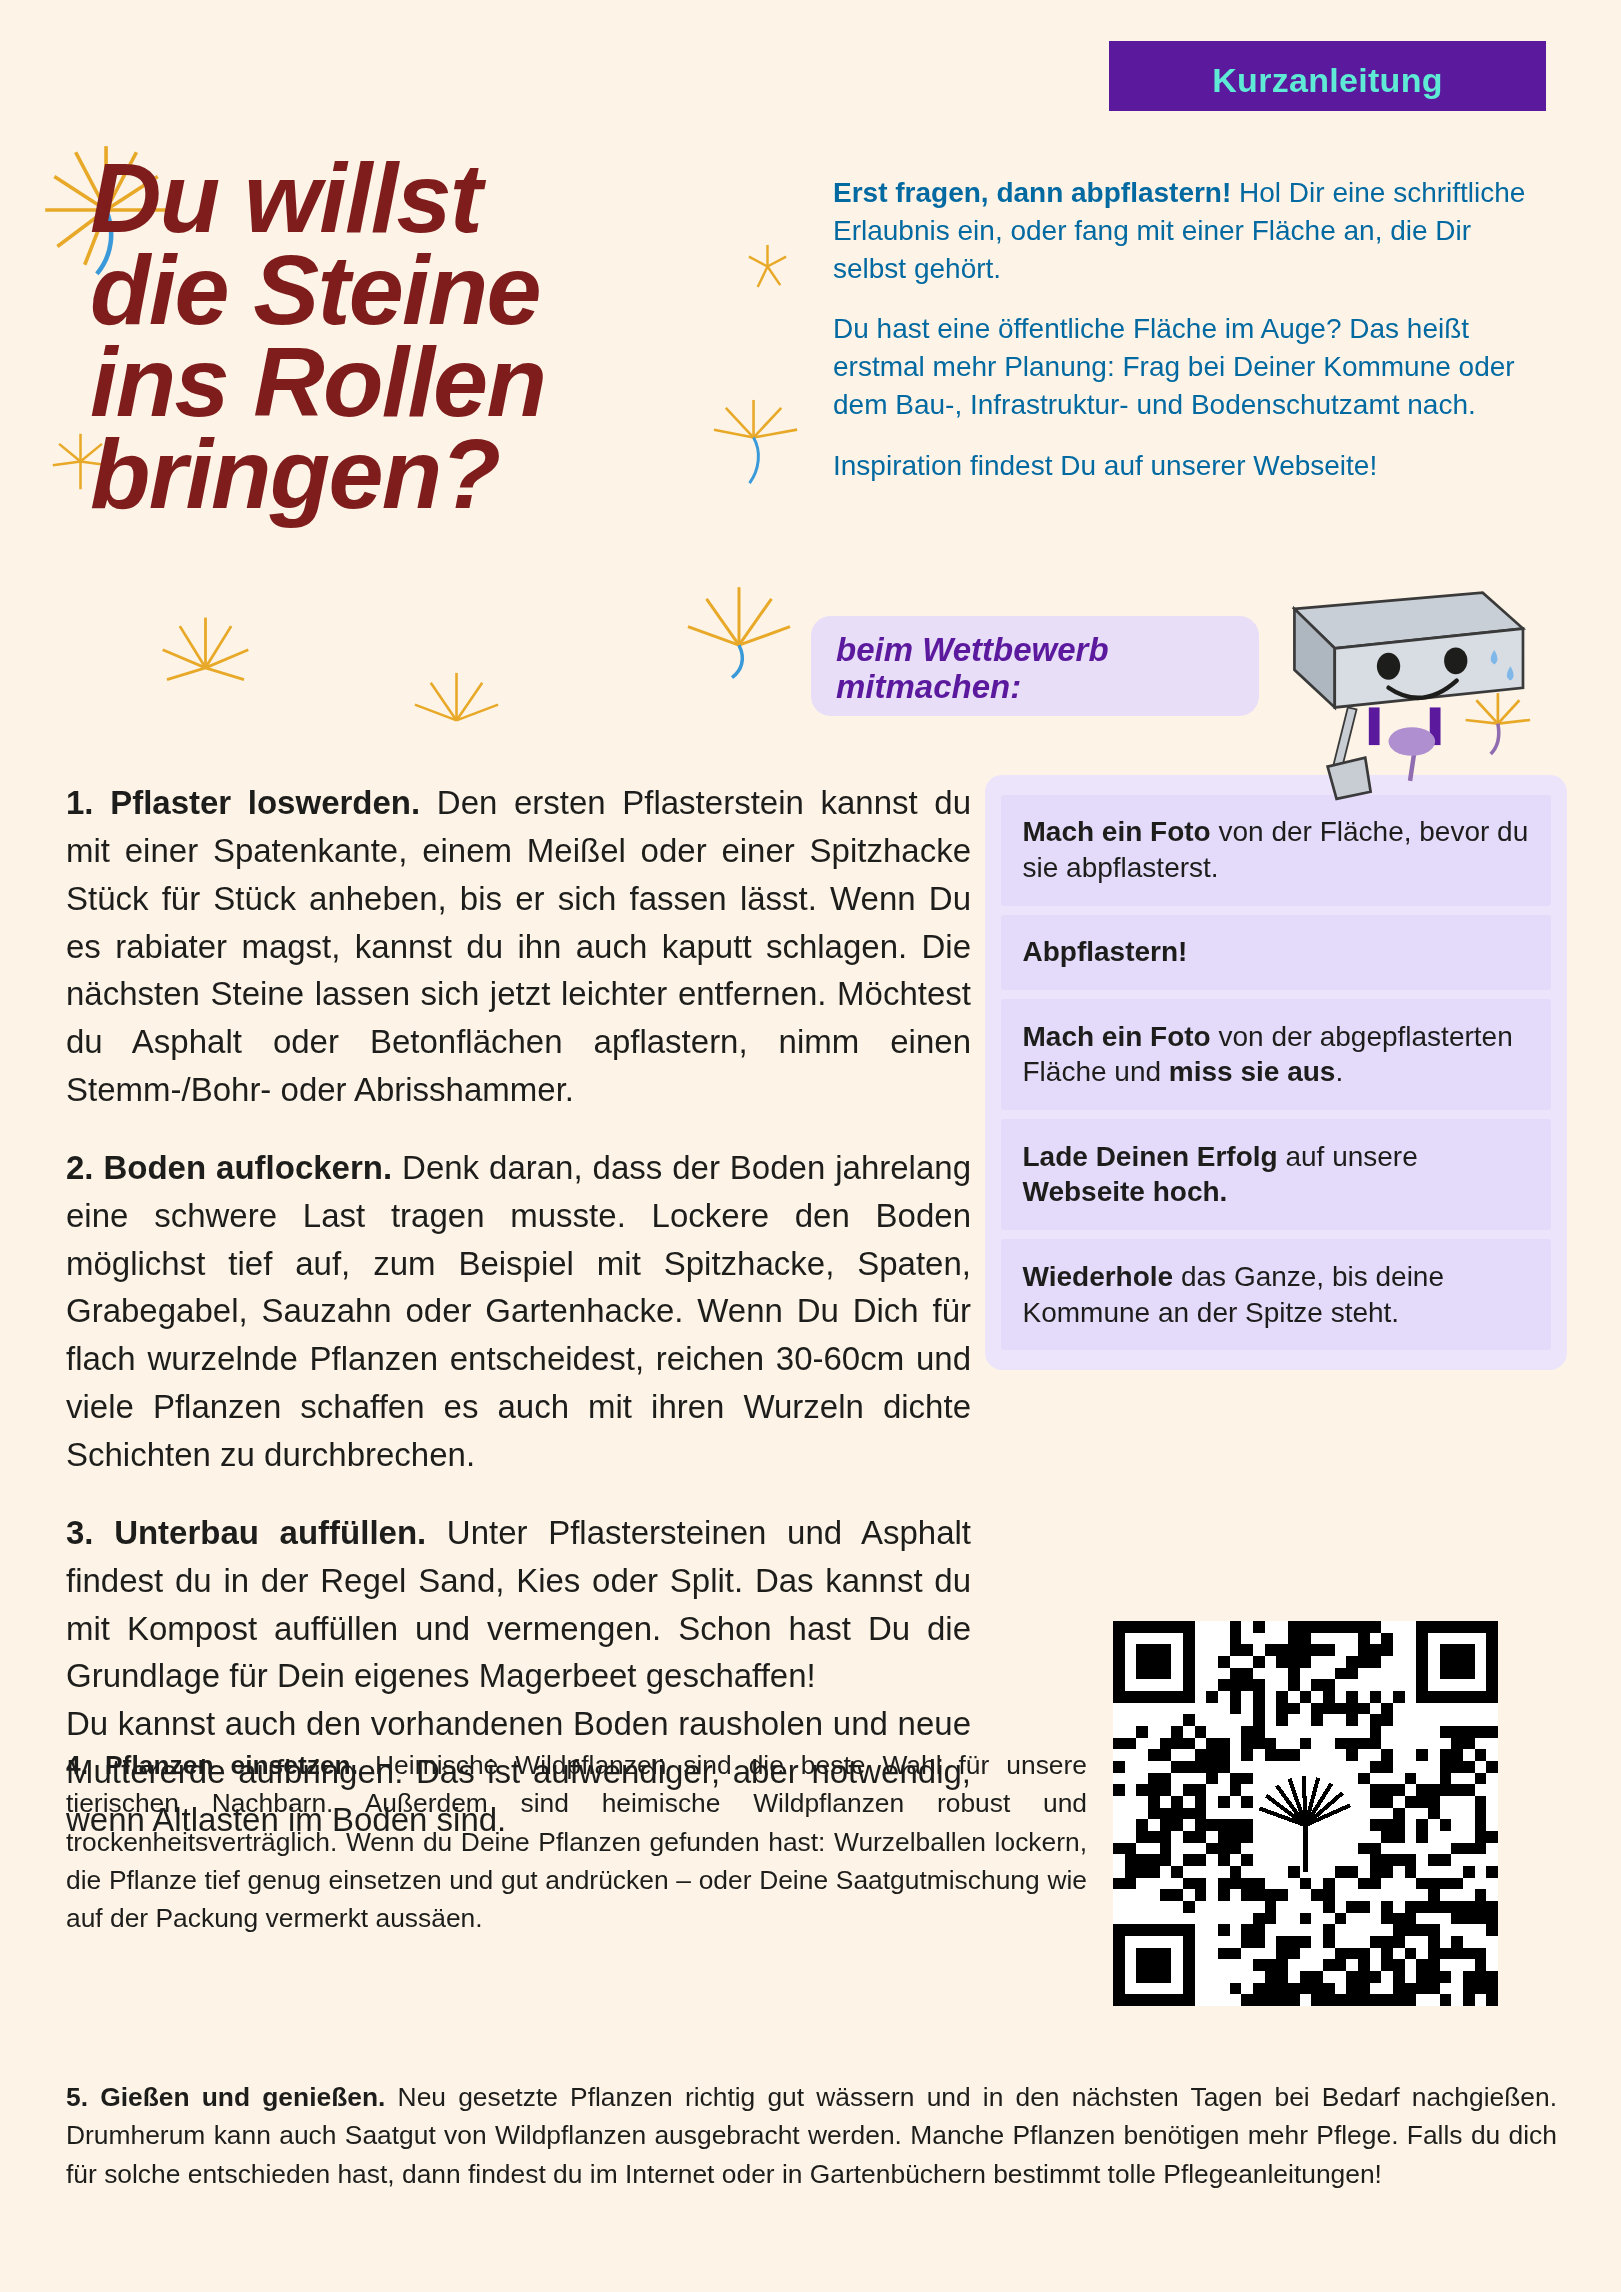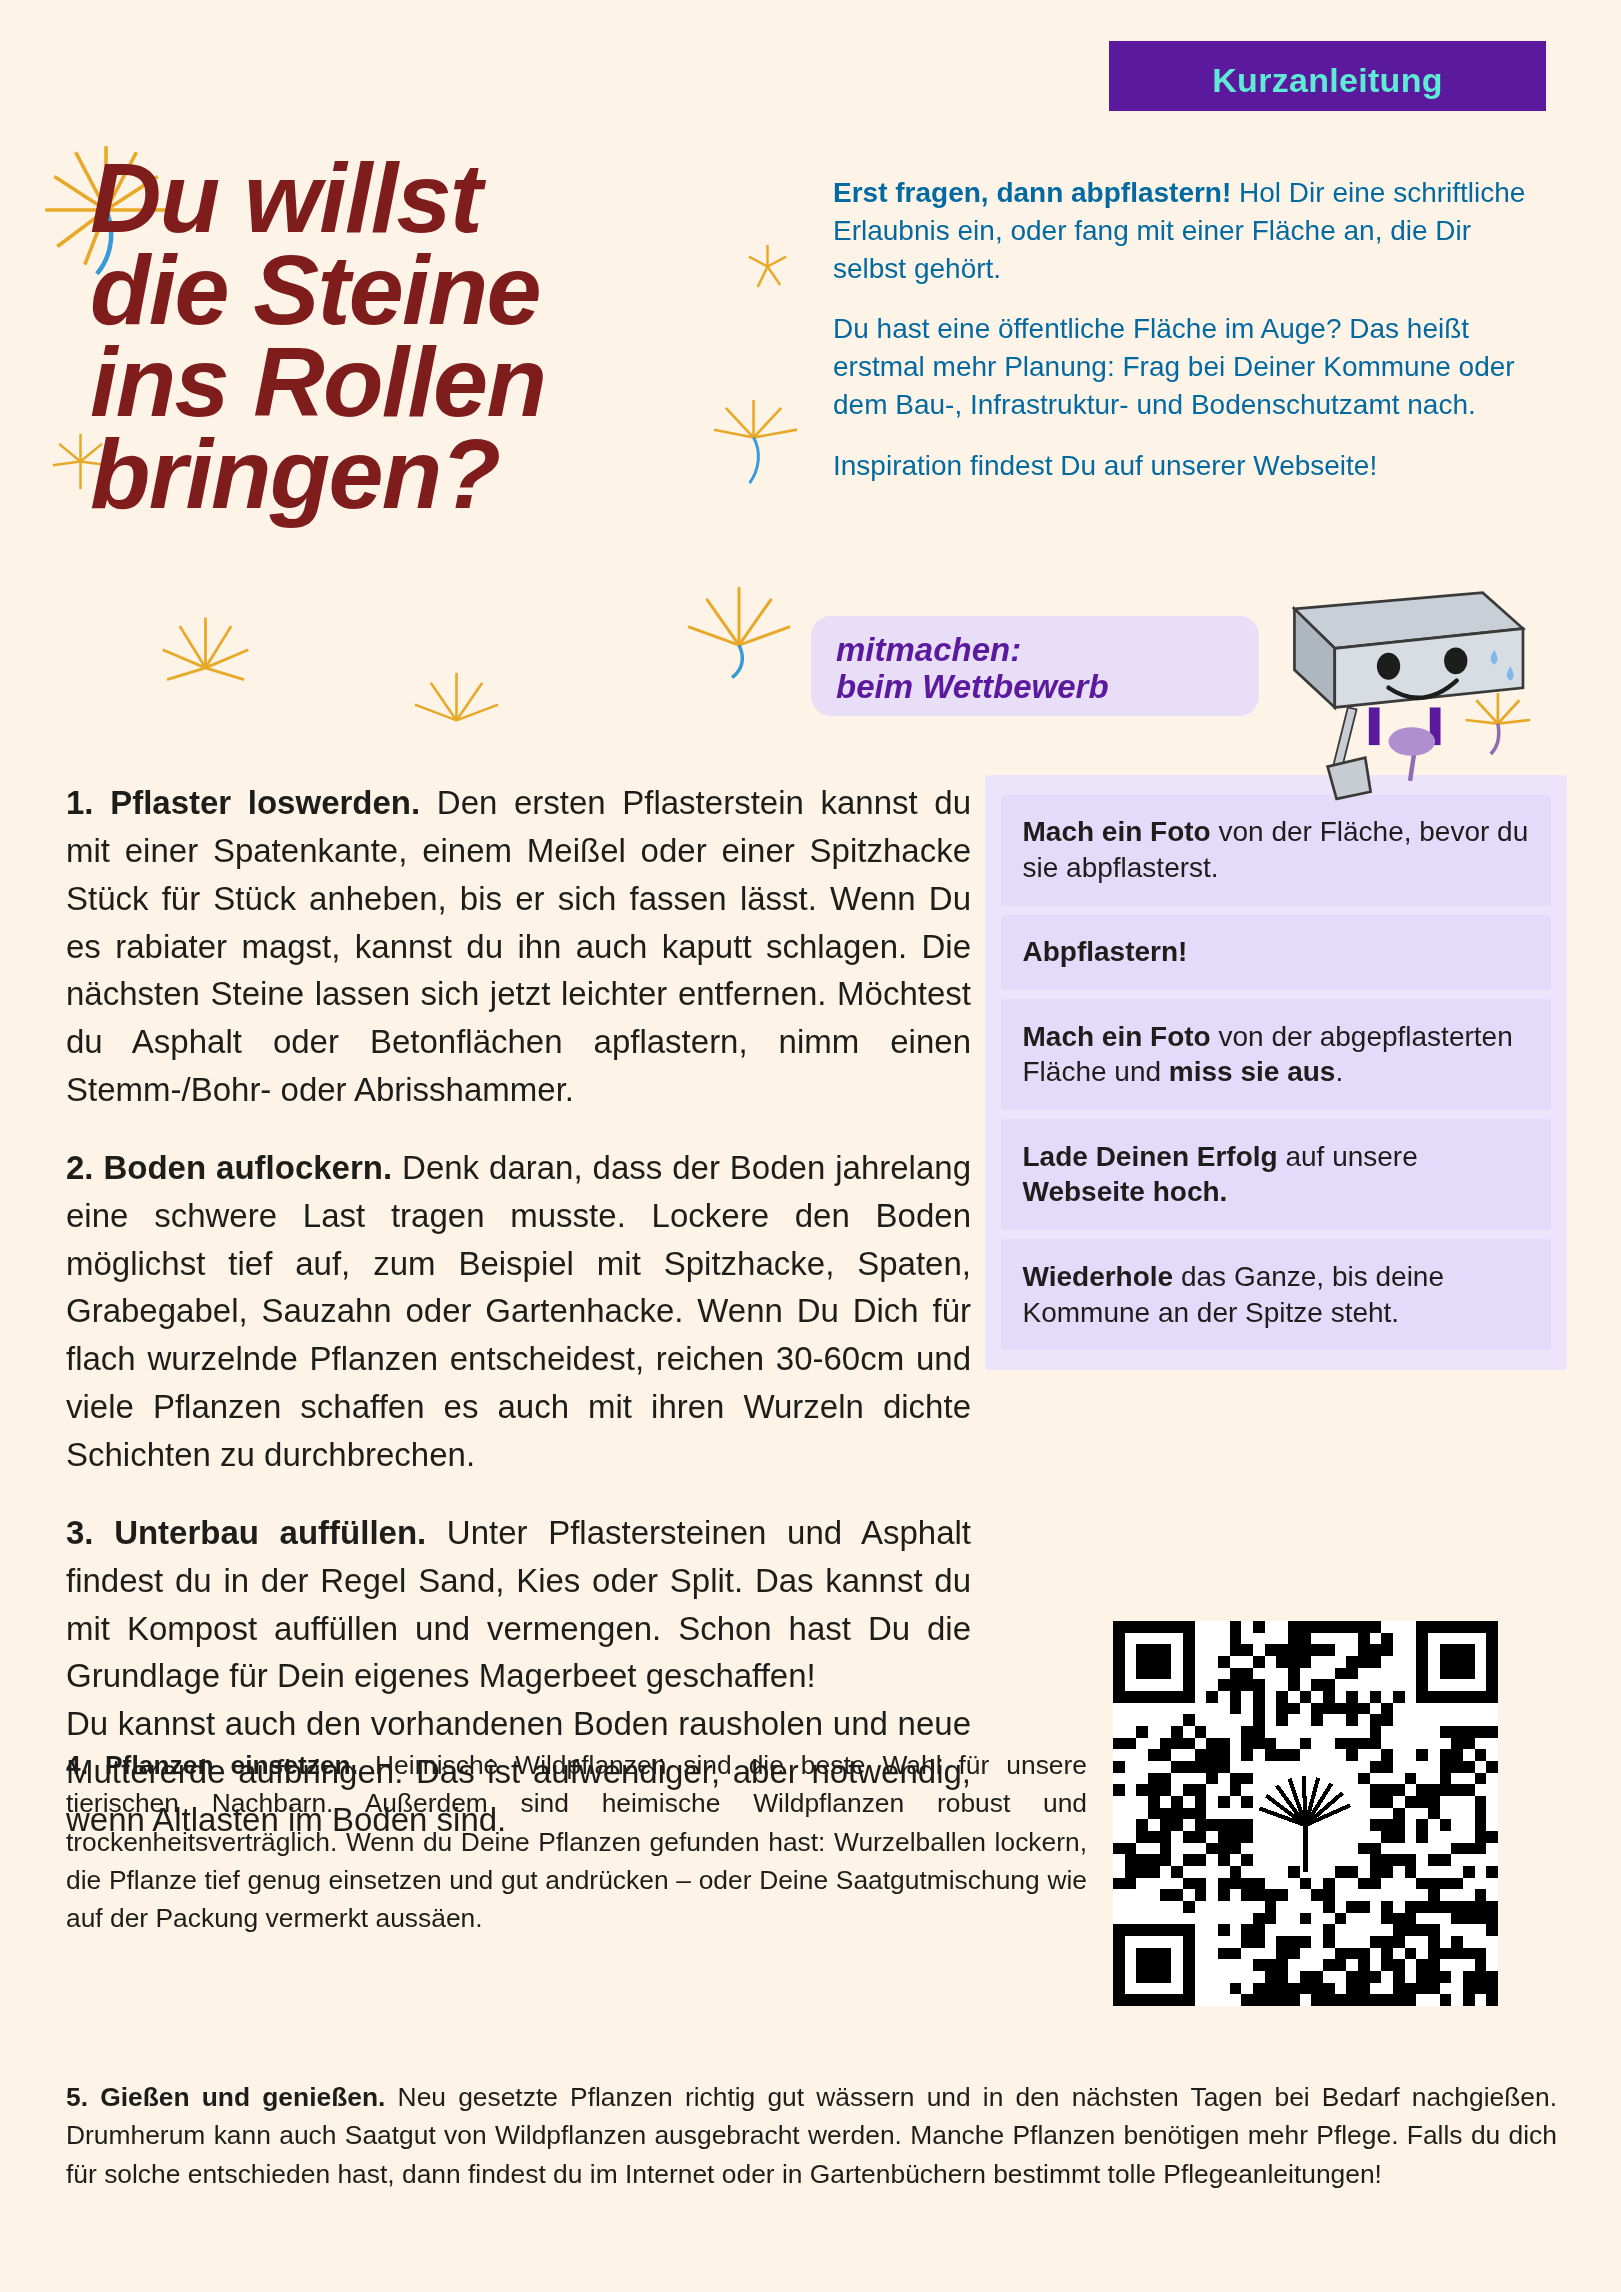--- a/index.html
+++ b/index.html
@@ -162,21 +162,21 @@
     text-align: justify;
   }
 
   
   .checklist {
     position: absolute;
     left: 985px;
     top: 775px;
     width: 582px;
     background: #ece4fb;
-    border-radius: 4px;
+    border-radius: 17px;
     padding: 19.7px 16px;
     box-sizing: border-box;
   }
   .check-item {
     background: #e4daf9;
     border-radius: 3.6px;
     padding: 19.7px 21.5px;
     font-size: 28px;
     line-height: 1.28;
     margin-bottom: 9px;
@@ -299,22 +299,22 @@
 </div>
 
 <div class="intro">
   <p><b>Erst fragen, dann abpflastern!</b><span> Hol Dir eine schriftliche Erlaubnis ein, oder fang mit einer Fläche an, die Dir selbst gehört.</span></p>
   <p>Du hast eine öffentliche Fläche im Auge? Das heißt erstmal mehr Planung: Frag bei Deiner Kommune oder dem Bau-, Infrastruktur- und Bodenschutzamt nach.</p>
   <p>Inspiration findest Du auf unserer Webseite!</p>
 </div>
 
 <div class="contest">
   <div class="contest-text">
+    <div>beim Wettbewerb</div>
     <div>mitmachen:</div>
-    <div>beim Wettbewerb</div>
   </div>
 </div>
 
 <div class="mascot">
   <svg width="287" height="242" viewBox="0 0 320 270">
 
     <polygon points="45,40 255,22 300,62 90,84" fill="#c9cfd6" stroke="#3a3a3a" stroke-width="3"></polygon>
     <polygon points="45,40 90,84 90,150 45,108" fill="#aeb6bf" stroke="#3a3a3a" stroke-width="3"></polygon>
     <polygon points="90,84 300,62 300,128 90,150" fill="#d8dde3" stroke="#3a3a3a" stroke-width="3"></polygon>
 

